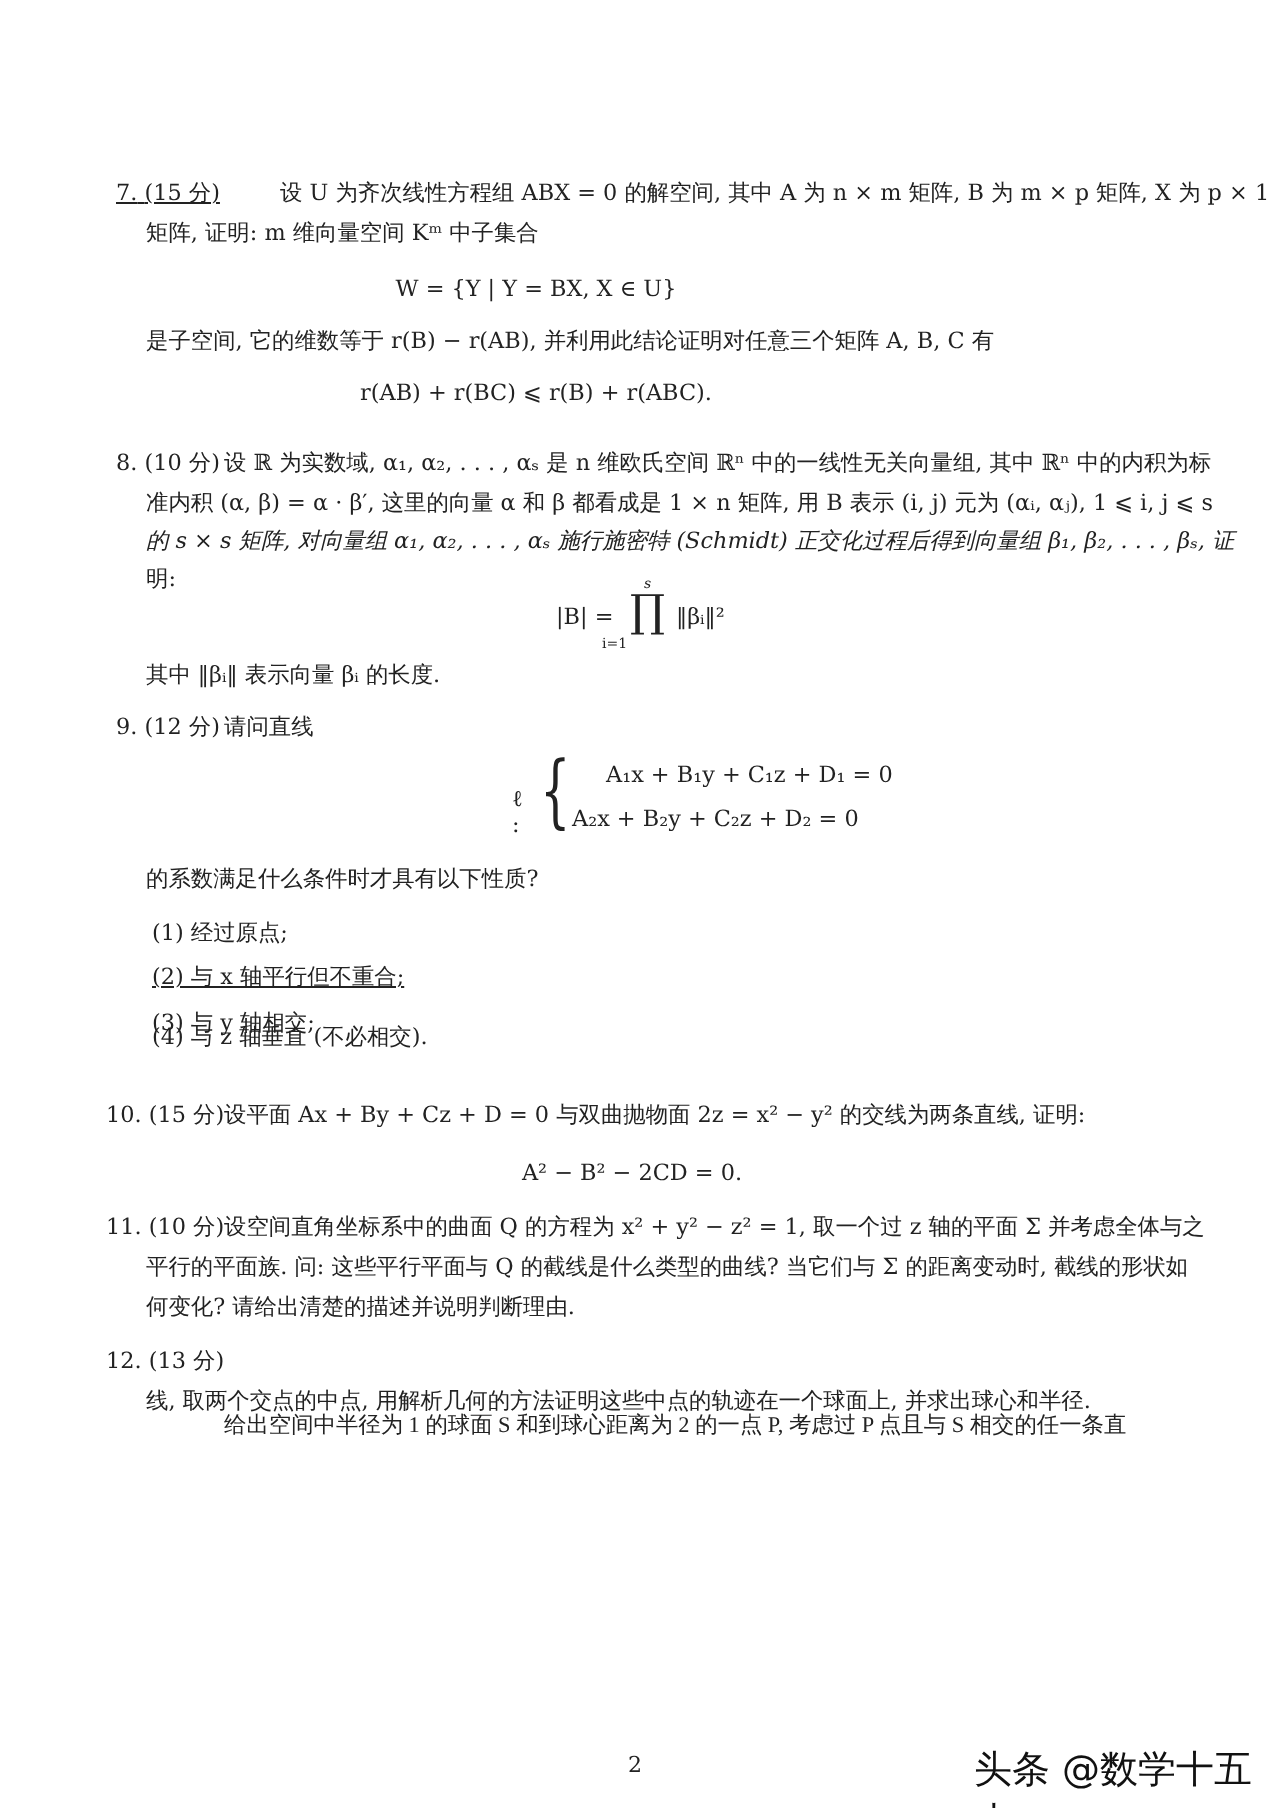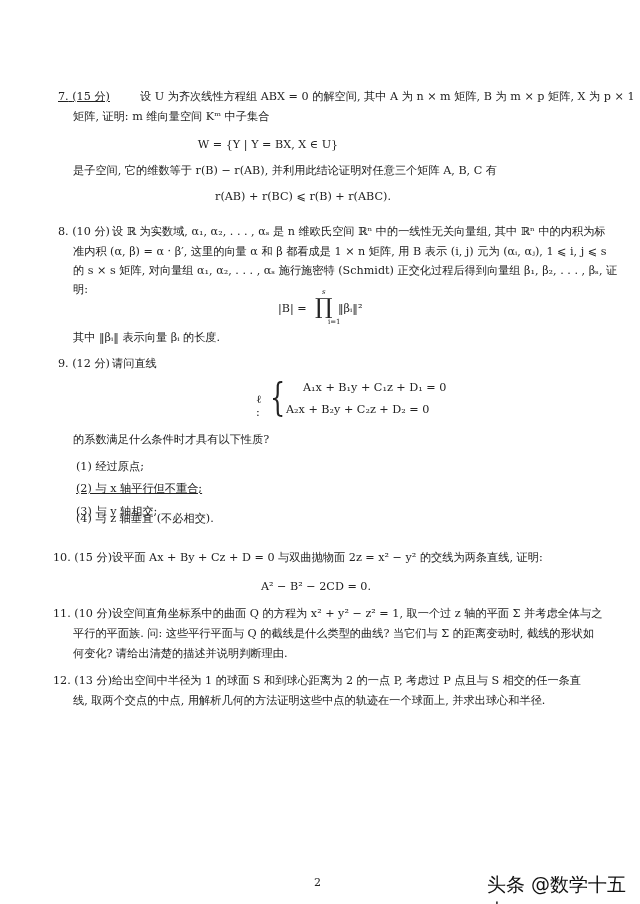--- a/index.html
+++ b/index.html
@@ -13,46 +13,46 @@
   .center { position: absolute; left: 0; width: 536px; text-align: center; white-space: nowrap; line-height: 14px; }
   .sys { position: absolute; left: 256px; top: 378px; height: 46px; }
   .brace { position: absolute; left: 14px; top: -6px; font-size: 40px; line-height: 48px; font-family: "DejaVu Serif", serif; transform: scaleX(0.6); transform-origin: left; }
   .sys .lbl { position: absolute; left: 0; top: 15px; }
   .sys .eq1 { position: absolute; left: 47px; top: 3px; white-space: nowrap; }
   .sys .eq2 { position: absolute; left: 30px; top: 25px; white-space: nowrap; }
   .prod { position: absolute; left: 278px; top: 294px; width: 110px; height: 40px; }
   .prod .lhs { position: absolute; left: 0; top: 8px; white-space: nowrap; }
   .prod .pi { position: absolute; left: 37px; top: 2px; font-size: 22px; line-height: 22px; }
   .prod .sup { position: absolute; left: 44px; top: -6px; font-size: 7px; font-style: italic; }
-  .prod .sub { position: absolute; left: 50px; top: 24px; font-size: 7px; }
+  .prod .sub { position: absolute; left: 23px; top: 24px; font-size: 7px; }
   .prod .rhs { position: absolute; left: 60px; top: 8px; white-space: nowrap; }
   .page-num { position: absolute; left: 314px; top: 876px; font-size: 11px; }
   .watermark {
     position: absolute; left: 487px; top: 872px; font-family: "DejaVu Sans", sans-serif;
     font-size: 19px; color: #111; text-shadow: 0 0 2px #fff, 1px 1px 0 #fff, -1px -1px 0 #fff;
   }
 </style>
 </head>
 <body>
 
 <div class="num" style="left:58px;top:90px;text-decoration:underline;">
   <span>7.</span> <span>(15 分)</span>
 </div>
 <div class="line" style="left:112px;top:90px;margin-left:28px;">设 U 为齐次线性方程组 ABX = 0 的解空间, 其中 A 为 n × m 矩阵, B 为 m × p 矩阵, X 为 p × 1</div>
 <div class="line" style="left:73px;top:110px;">矩阵, 证明: m 维向量空间 Kᵐ 中子集合</div>
 <div class="center" style="top:138px;">W = {Y | Y = BX, X ∈ U}</div>
 <div class="line" style="left:73px;top:164px;">是子空间, 它的维数等于 r(B) − r(AB), 并利用此结论证明对任意三个矩阵 A, B, C 有</div>
-<div class="center" style="top:190px;padding-left:35px;">r(AB) + r(BC) ⩽ r(B) + r(ABC).</div>
+<div class="center" style="top:190px;">r(AB) + r(BC) ⩽ r(B) + r(ABC).</div>
 
 <div class="num" style="left:58px;top:225px;">
   <span>8.</span> <span>(10 分)</span>
 </div>
 <div class="line" style="left:112px;top:225px;">设 ℝ 为实数域, α₁, α₂, . . . , αₛ 是 n 维欧氏空间 ℝⁿ 中的一线性无关向量组, 其中 ℝⁿ 中的内积为标</div>
 <div class="line" style="left:73px;top:245px;">准内积 (α, β) = α · β′, 这里的向量 α 和 β 都看成是 1 × n 矩阵, 用 B 表示 (i, j) 元为 (αᵢ, αⱼ), 1 ⩽ i, j ⩽ s</div>
-<div class="line" style="left:73px;top:264px;">的 s × s 矩阵, 对向量组 α₁, α₂, . . . , αₛ 施行施密特 (Schmidt) 正交化过程后得到向量组 β₁, β₂, . . . , βₛ, 证</div>
+<div class="line" style="left:73px;top:264px;font-style:italic;">的 s × s 矩阵, 对向量组 α₁, α₂, . . . , αₛ 施行施密特 (Schmidt) 正交化过程后得到向量组 β₁, β₂, . . . , βₛ, 证</div>
 <div class="line" style="left:73px;top:283px;">明:</div>
 
 <div class="prod">
   <span class="lhs">|B| =</span>
   <span class="pi">∏</span>
   <span class="sup">s</span>
   <span class="sub">i=1</span>
   <span class="rhs">‖βᵢ‖²</span>
 </div>
 <div class="line" style="left:73px;top:331px;">其中 ‖βᵢ‖ 表示向量 βᵢ 的长度.</div>
@@ -84,17 +84,17 @@
 <div class="num" style="left:53px;top:607px;">
   <span>11.</span> <span>(10 分)</span>
 </div>
 <div class="line" style="left:112px;top:607px;">设空间直角坐标系中的曲面 Q 的方程为 x² + y² − z² = 1, 取一个过 z 轴的平面 Σ 并考虑全体与之</div>
 <div class="line" style="left:73px;top:627px;">平行的平面族. 问: 这些平行平面与 Q 的截线是什么类型的曲线? 当它们与 Σ 的距离变动时, 截线的形状如</div>
 <div class="line" style="left:73px;top:647px;">何变化? 请给出清楚的描述并说明判断理由.</div>
 
 <div class="num" style="left:53px;top:674px;">
   <span>12.</span> <span>(13 分)</span>
 </div>
-<div class="line" style="left:112px;top:674px;">给出空间中半径为 1 的球面 S 和到球心距离为 2 的一点 P, 考虑过 P 点且与 S 相交的任一条直</div>
+<div class="line" style="left:112px;top:706px;font-family:Liberation Serif, serif;">给出空间中半径为 1 的球面 S 和到球心距离为 2 的一点 P, 考虑过 P 点且与 S 相交的任一条直</div>
 <div class="line" style="left:73px;top:694px;">线, 取两个交点的中点, 用解析几何的方法证明这些中点的轨迹在一个球面上, 并求出球心和半径.</div>
 
 <div class="page-num">2</div>
 <div class="watermark">头条 @数学十五少</div>
 
 </body></html>

